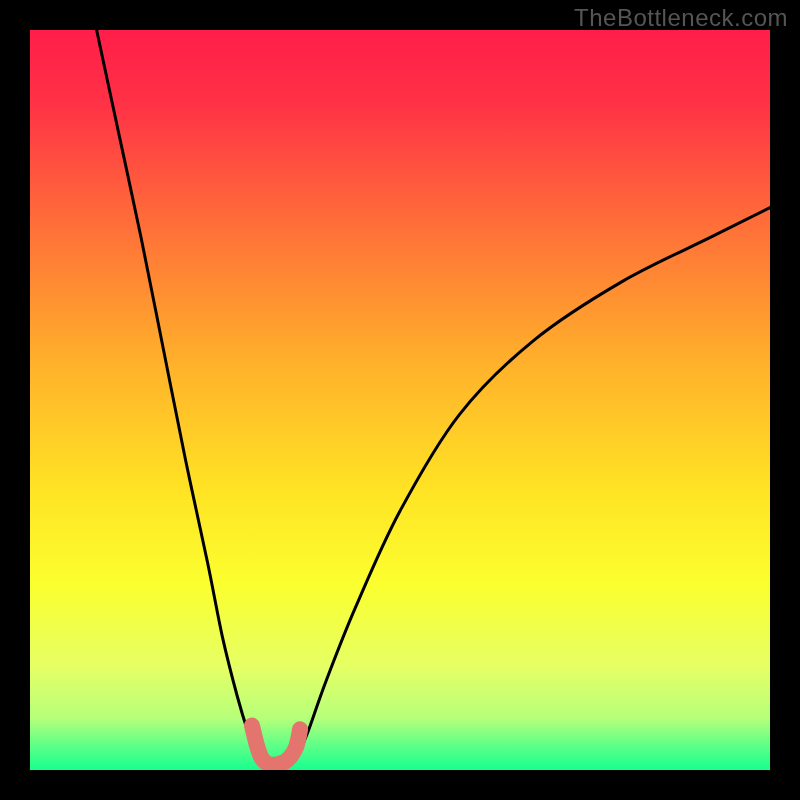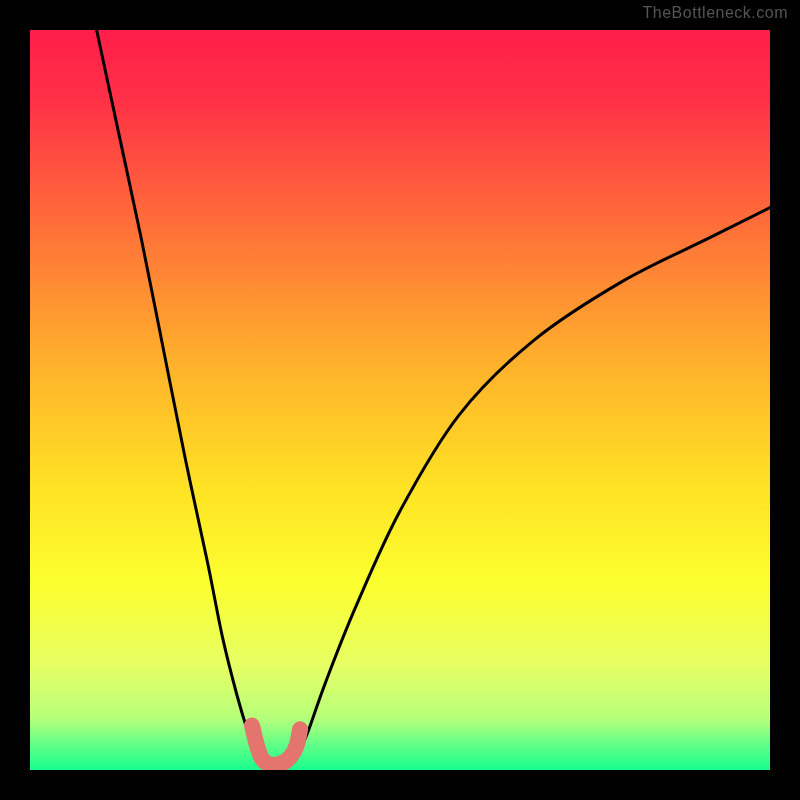--- a/index.html
+++ b/index.html
@@ -15,21 +15,21 @@
     position: relative;
     width: 800px;
     height: 800px;
     background: #000;
   }
   .watermark {
     position: absolute;
     top: 4px;
     right: 12px;
     color: #555;
-    font-size: 16px;
+    font-size: 24px;
     font-weight: 500;
     letter-spacing: 0.5px;
     z-index: 20;
   }
   .frame {
     position: absolute;
     inset: 0;
     border: 30px solid #000;
     box-sizing: border-box;
     pointer-events: none;

